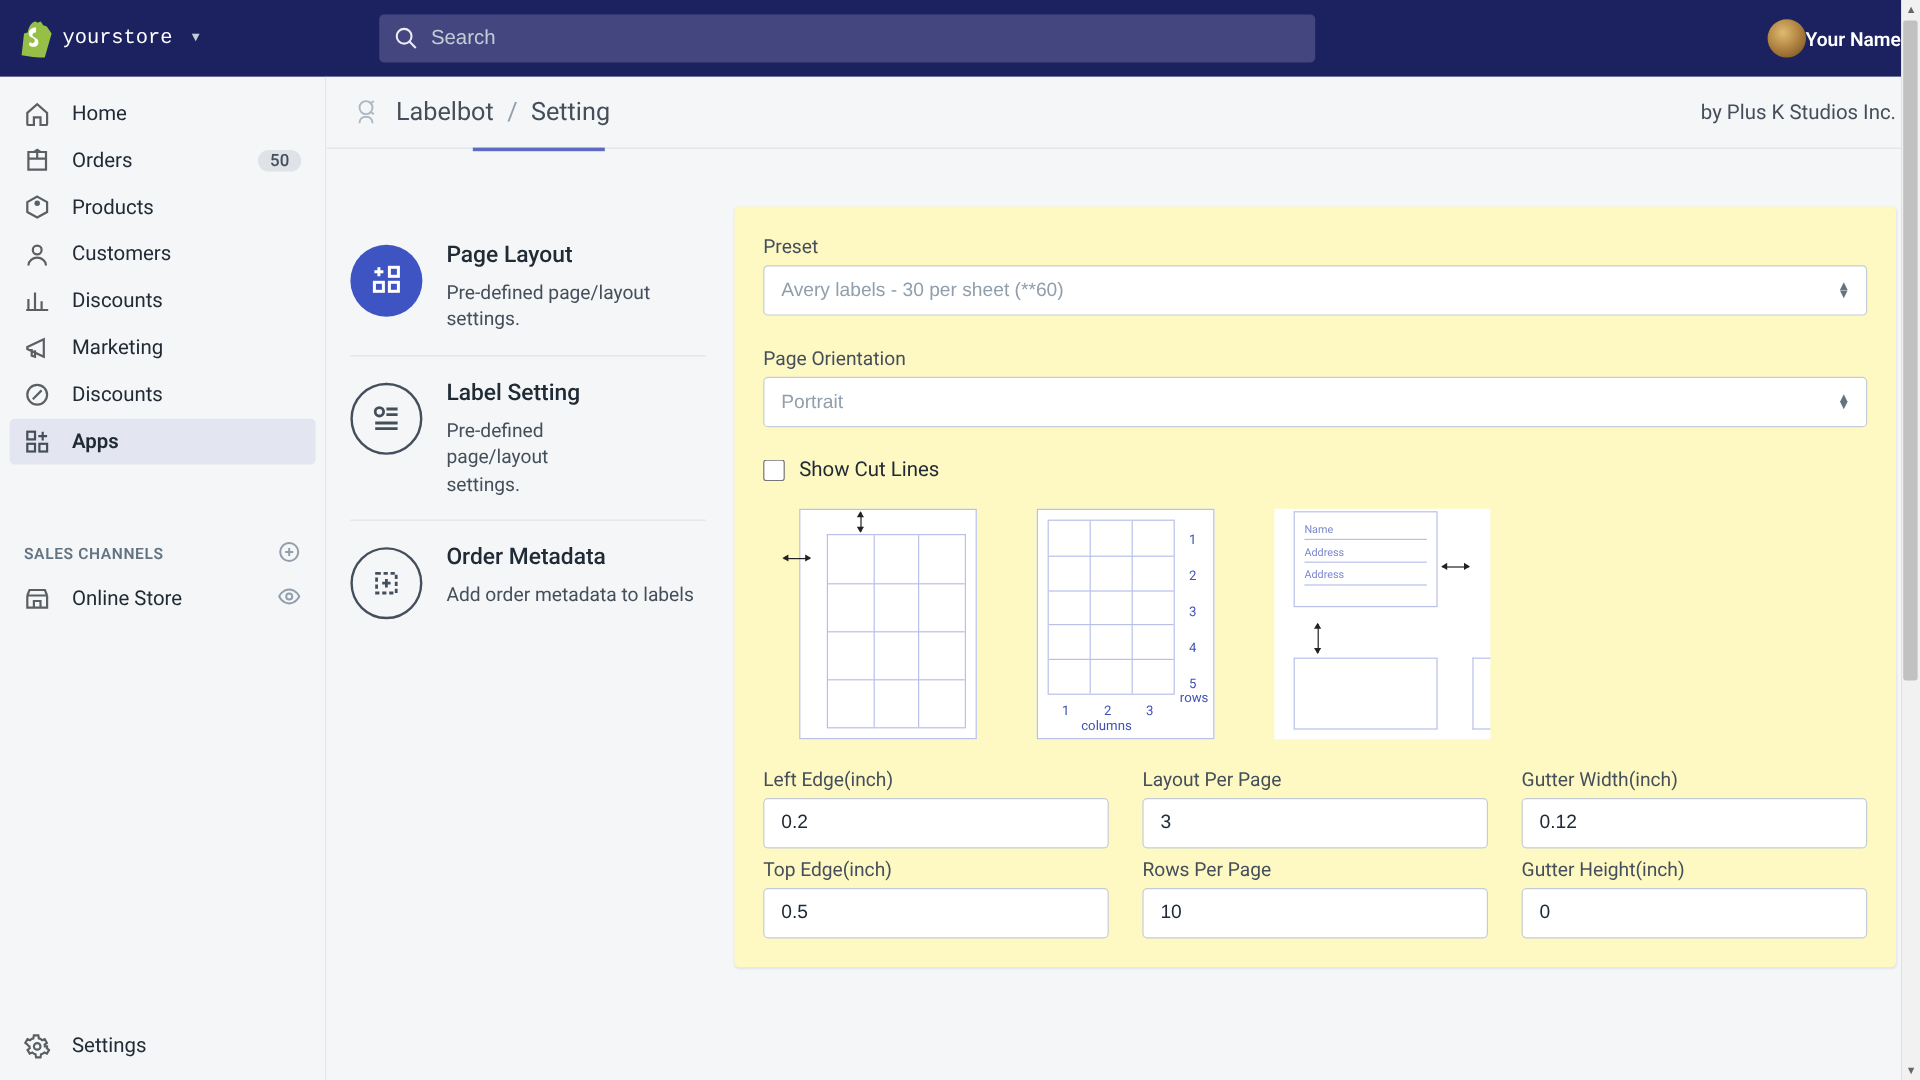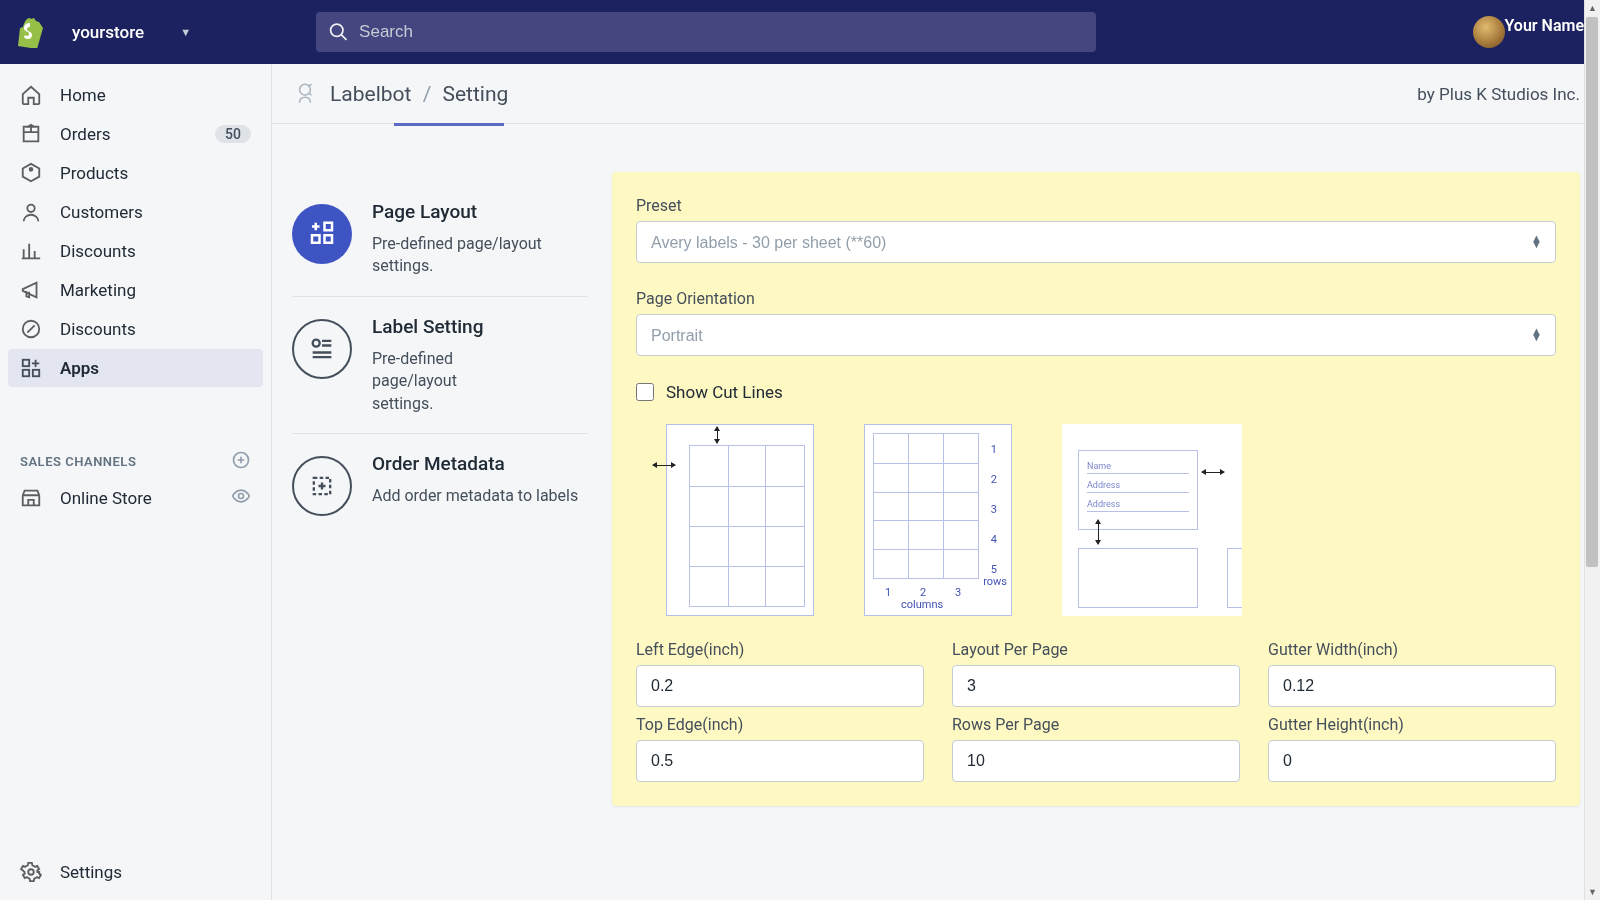--- a/index.html
+++ b/index.html
@@ -1,27 +1,27 @@
 <!DOCTYPE html>
 <html><head>
 <meta charset="utf-8">
 <style>
 * { box-sizing: border-box; margin: 0; padding: 0; }
 body { font-family: -apple-system, BlinkMacSystemFont, "Segoe UI", Roboto, sans-serif; background: #f4f6f8; color: #212b36; overflow: hidden; }
 .topbar { height: 64px; background: #1c2260; display: flex; align-items: center; padding: 0 16px; }
-.logo-wrap { display: flex; align-items: center; gap: 28px; width: 250px; }
+.logo-wrap { display: flex; align-items: center; gap: 8px; width: 250px; font-family: Liberation Mono, monospace; }
 .logo-icon { width: 28px; height: 32px; }
 .store-name { color: #fff; font-size: 17px; font-weight: 500; }
 .caret { color: #c4cdd5; font-size: 11px; margin-left: 8px; }
 .search-wrap { flex: 0 0 780px; margin-left: 50px; }
 .search-box { height: 40px; background: #43467f; border-radius: 4px; display: flex; align-items: center; padding: 0 12px; }
 .search-box svg { opacity: 0.9; }
 .search-box input { background: transparent; border: none; outline: none; color: #fff; font-size: 17px; margin-left: 10px; width: 100%; }
 .search-box input::placeholder { color: #c4cdd5; }
-.topbar-right { margin-left: auto; display: flex; }
+.topbar-right { margin-left: auto; display: flex; align-items: center; }
 .avatar { width: 32px; height: 32px; border-radius: 50%; background: radial-gradient(circle at 40% 35%, #e0bb6f, #a87b3c 55%, #6b4a1e); }
 .user-name { color: #fff; font-size: 16px; font-weight: 600; }
 
 .shell { display: flex; height: calc(900px - 64px); }
 .sidebar { width: 272px; background: #f4f6f8; border-right: 1px solid #dfe3e8; display: flex; flex-direction: column; }
 .nav { padding: 12px 8px 0 8px; }
 .nav-item { display: flex; align-items: center; height: 38px; padding: 0 12px; border-radius: 4px; cursor: pointer; font-size: 17px; color: #212b36; margin-bottom: 1px; }
 .nav-item .ico { width: 22px; height: 22px; margin-right: 18px; display: flex; align-items: center; justify-content: center; }
 .nav-item.active { background: #e3e6f0; font-weight: 600; }
 .nav-item .badge { margin-left: auto; background: #dfe3e8; border-radius: 12px; padding: 1px 10px; font-size: 14px; font-weight: 500; color: #454f5b; }
@@ -71,21 +71,21 @@
 .arrow-v { position: absolute; width: 1px; background: #222; }
 .arrow-v::before, .arrow-v::after { content: ""; position: absolute; left: -3px; width: 0; height: 0; border-left: 3.5px solid transparent; border-right: 3.5px solid transparent; }
 .arrow-v::before { top: -1px; border-bottom: 5px solid #222; }
 .arrow-v::after { bottom: -1px; border-top: 5px solid #222; }
 .arrow-h { position: absolute; height: 1px; background: #222; }
 .arrow-h::before, .arrow-h::after { content: ""; position: absolute; top: -3px; width: 0; height: 0; border-top: 3.5px solid transparent; border-bottom: 3.5px solid transparent; }
 .arrow-h::before { left: -1px; border-right: 5px solid #222; }
 .arrow-h::after { right: -1px; border-left: 5px solid #222; }
 .axis-lbl { position: absolute; font-size: 11px; color: #4152b3; }
 
-.d3 .label-card { position: absolute; left: 16px; top: 26px; width: 120px; height: 80px; border: 1px solid #b8c0e8; padding: 10px 8px; font-size: 9px; color: #7a87cc; }
+.d3 .label-card { position: absolute; left: 16px; top: 2px; width: 120px; height: 80px; border: 1px solid #b8c0e8; padding: 10px 8px; font-size: 9px; color: #7a87cc; }
 .d3 .label-card .line { border-bottom: 1px solid #b8c0e8; margin-bottom: 6px; padding-bottom: 2px; }
 .d3 .label-card2 { position: absolute; left: 16px; top: 124px; width: 120px; height: 60px; border: 1px solid #b8c0e8; }
 .d3 .label-card3 { position: absolute; left: 165px; top: 124px; width: 30px; height: 60px; border: 1px solid #b8c0e8; border-right:none; }
 
 .form-grid { display: grid; grid-template-columns: 1fr 1fr 1fr; gap: 8px 28px; }
 .text-input input { color: #212b36; }
 
 .scrollbar-track { position: fixed; right: 0; top: 0; width: 16px; height: 900px; background: #f1f1f1; border-left: 1px solid #e0e0e0; }
 .scroll-up, .scroll-down { height: 16px; display:flex; align-items:center; justify-content:center; font-size:9px; color:#666; }
 .scroll-thumb { position: absolute; right: 2px; top: 17px; width: 12px; height: 550px; background: #c1c1c1; border-radius: 2px; }

